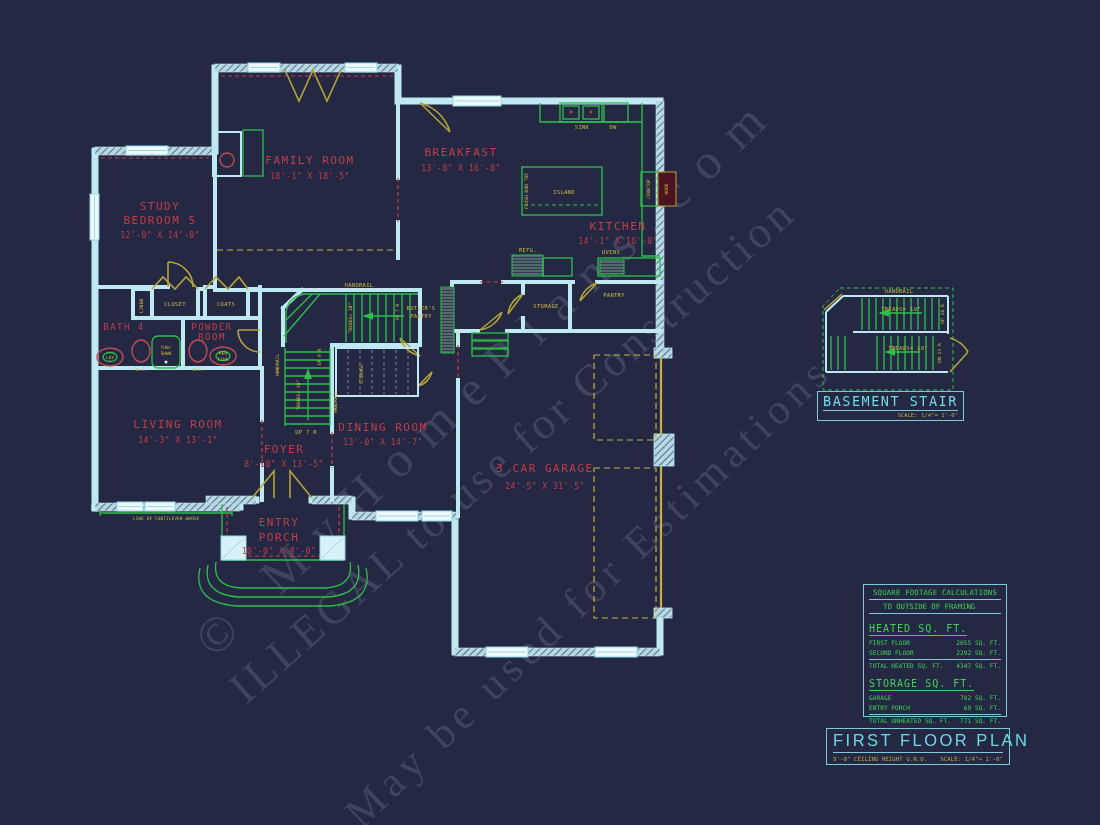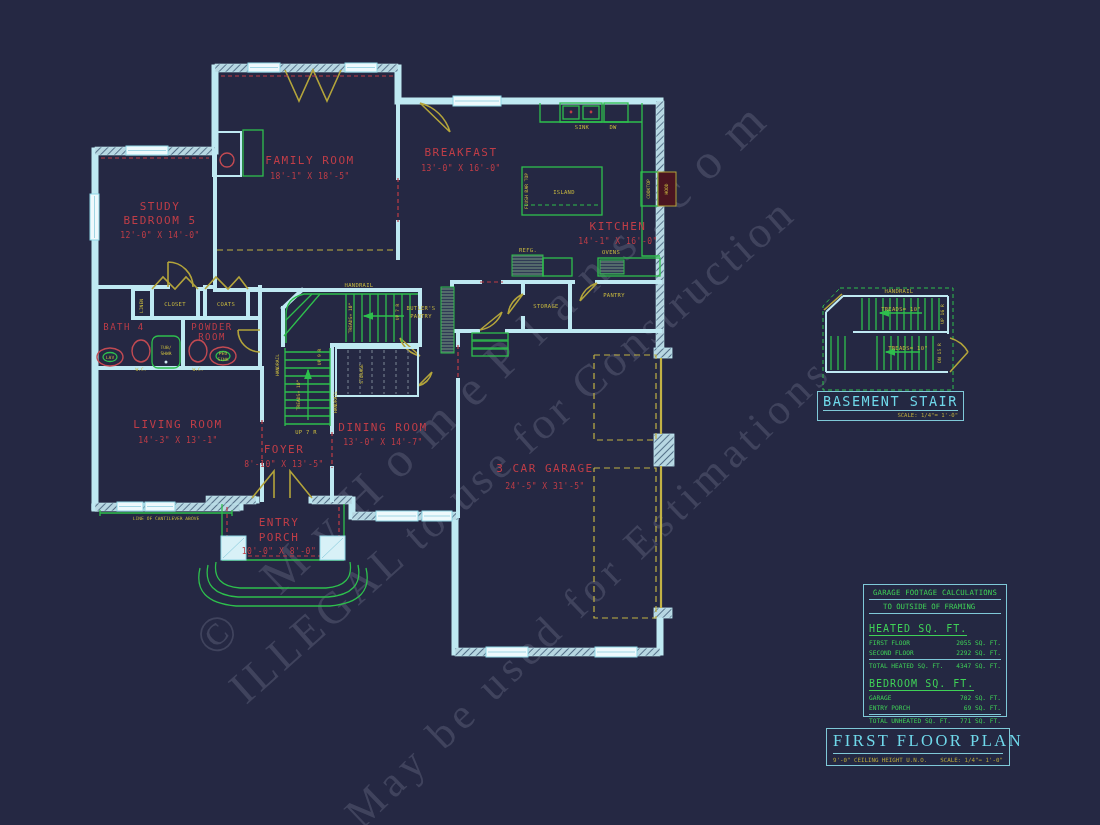--- a/index.html
+++ b/index.html
@@ -37,21 +37,21 @@
         color:#3fd157;box-sizing:border-box;padding:3px 5px 0 5px;background:rgba(37,40,67,0.6);}
   .sq-t1{font-size:7.3px;text-align:center;border-bottom:1px solid #7fc9d8;padding-bottom:2px;letter-spacing:0.2px;}
   .sq-t2{font-size:7.3px;text-align:left;border-bottom:1px solid #7fc9d8;padding:2px 14px 2px 14px;}
   .sq-h{font-size:10px;letter-spacing:1px;margin-top:9px;border-bottom:1px solid #3fd157;display:inline-block;padding-bottom:1px;}
   .sq-row{display:flex;justify-content:space-between;font-size:6.2px;margin-top:3px;}
   .sq-sep{border-top:1px solid #7fc9d8;margin-top:3px;}
   .sq-total{display:flex;justify-content:space-between;font-size:6.2px;margin-top:2px;}
   
   .titleblock{position:absolute;left:826px;top:728px;width:184px;border:1px solid #7fc9d8;
               box-sizing:border-box;padding:2px 6px 2px 6px;background:rgba(37,40,67,0.6);}
-  .tb-title{font-size:16.5px;color:#6fd8ea;letter-spacing:2.5px;font-family:Liberation Serif, serif;
+  .tb-title{font-size:16.5px;color:#6fd8ea;letter-spacing:2.5px;font-family:Liberation Sans, sans-serif;
             border-bottom:1px solid #7fc9d8;padding-bottom:2px;white-space:nowrap;}
   .tb-sub{display:flex;justify-content:space-between;color:#b9a93e;font-size:5.8px;padding-top:3px;}
   .bstitle{position:absolute;left:817px;top:391px;width:147px;border:1px solid #7fc9d8;
            box-sizing:border-box;padding:1px 5px 2px 5px;background:rgba(37,40,67,0.6);}
   .bs-title{font-size:13.5px;color:#6fd8ea;letter-spacing:1.5px;border-bottom:1px solid #7fc9d8;
             padding-bottom:1px;white-space:nowrap;}
   .bs-sub{text-align:right;color:#b9a93e;font-size:5.6px;padding-top:1px;}
 </style>
 </head>
 <body>
@@ -310,37 +310,37 @@
     <g>
       <text class="tsm" x="899" y="293">HANDRAIL</text>
       <text class="tsm" x="901" y="311">TREADS= 10"</text>
       <text class="tt" transform="rotate(-90 944,314)" x="944" y="314">UP 16 R</text>
       <text class="tsm" x="908" y="350">TREADS= 10"</text>
       <text class="tt" transform="rotate(-90 941,353)" x="941" y="353">DN 15 R</text>
     </g>
   </svg>
 
   <div class="sqft">
-    <div class="sq-t1">GARAGE FOOTAGE CALCULATIONS</div>
+    <div class="sq-t1">SQUARE FOOTAGE CALCULATIONS</div>
     <div class="sq-t2">TO OUTSIDE OF FRAMING</div>
     <div><span class="sq-h">HEATED SQ. FT.</span></div>
     <div class="sq-row">
       <span>FIRST FLOOR</span>
       <span>2055  SQ. FT.</span>
     </div>
     <div class="sq-row">
       <span>SECOND FLOOR</span>
       <span>2292 SQ. FT.</span>
     </div>
     <div class="sq-sep"></div>
     <div class="sq-total">
       <span>TOTAL HEATED SQ. FT.</span>
       <span>4347  SQ. FT.</span>
     </div>
-    <div><span class="sq-h">BEDROOM SQ. FT.</span></div>
+    <div><span class="sq-h">STORAGE SQ. FT.</span></div>
     <div class="sq-row">
       <span>GARAGE</span>
       <span>702  SQ. FT.</span>
     </div>
     <div class="sq-row">
       <span>ENTRY PORCH</span>
       <span>69  SQ. FT.</span>
     </div>
     <div class="sq-sep"></div>
     <div class="sq-total">

